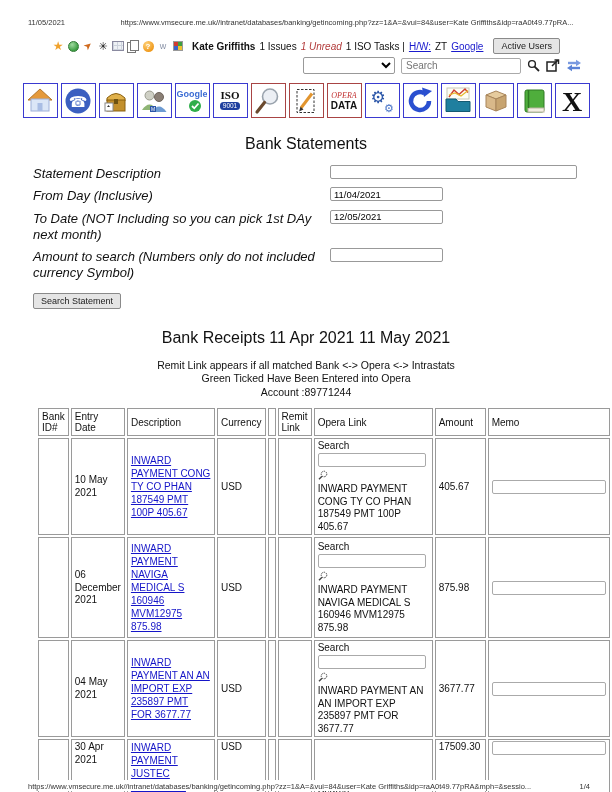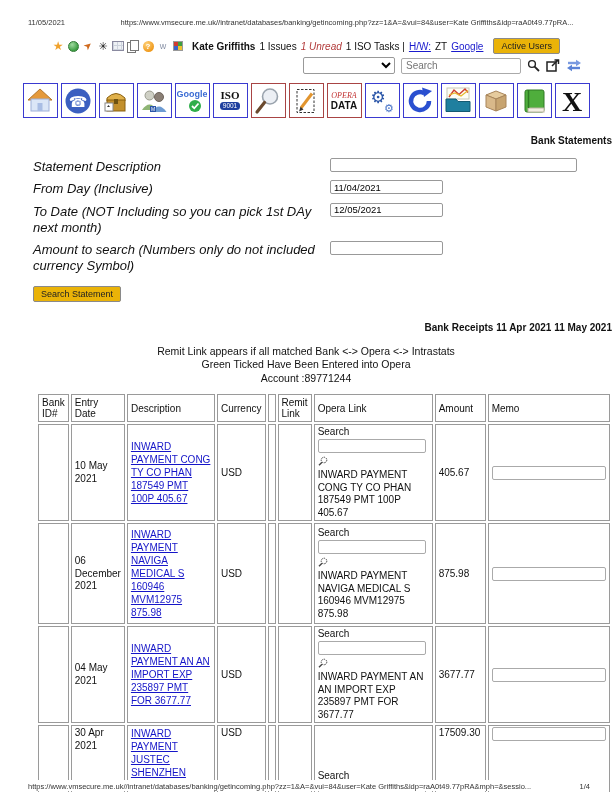--- a/index.html
+++ b/index.html
@@ -33,36 +33,36 @@
   .q-w { color:#8a93a8; font-size:9px; }
   .q-colors { width:10px; height:10px; border:1px solid #999;
       background:
       linear-gradient(#d23b2f 0 0) 0 0/50% 50% no-repeat,
       linear-gradient(#3f9e3f 0 0) 100% 0/50% 50% no-repeat,
       linear-gradient(#3b62c9 0 0) 0 100%/50% 50% no-repeat,
       linear-gradient(#efc22e 0 0) 100% 100%/50% 50% no-repeat; }
   .tb-user { font-weight:bold; }
   .tb-unread { color:#b23a3a; font-style:italic; }
   .tb-link { color:#1a1acd; text-decoration:underline; cursor:pointer; }
-  .btn { font-family:"Liberation Sans",sans-serif; font-size:9px; color:#222; background:#eab308; border:1px solid #8a8a8a; border-radius:2px; padding:2px 7px; cursor:pointer; }
+  .btn { font-family:"Liberation Sans",sans-serif; font-size:9px; color:#222; background:#e5e5e5; border:1px solid #8a8a8a; border-radius:2px; padding:2px 7px; cursor:pointer; }
   .tb-btn { margin-left:6px; }
 
   
   .search-row { display:flex; align-items:center; justify-content:flex-end; gap:6px; padding-right:30px; margin-top:3px; }
   .sr-select { width:92px; height:17px; font-size:10px; border:1px solid #999; border-radius:2px; background:#fff; }
   .sr-input { width:120px; height:16px; font-size:10px; border:1px solid #aaa; border-radius:2px; padding:0 4px; }
   .sr-icon { display:inline-flex; cursor:pointer; }
 
   
   .appbar { display:flex; justify-content:center; gap:3px; margin-top:9px; }
   .app-icon { width:35px; height:35px; border:1px solid #3a3ad0; background:#fff; display:flex; align-items:center; justify-content:center; cursor:pointer; }
   .app-icon.visited { border-color:#a84444; }
 
   
-  .section-title { text-align:right; font-size:10px; font-weight:bold; margin-top:17px; }
+  .section-title { text-align:center; font-size:16px; font-weight:normal; margin-top:17px; }
   .bs-form { margin:12px 33px 0 33px; }
   .form-row { display:flex; align-items:flex-start; margin-bottom:5px; }
   .form-label { width:297px; font-size:13px; line-height:1.25; padding-top:1px;font-style:italic; }
   .field-input { border:1px solid #999; border-radius:2px; height:14px; font-size:9.5px; padding:0 3px; font-family:"Liberation Sans",sans-serif; }
   .w-wide { width:247px; }
   .w-date { width:113px; }
   .bs-button { margin:6px 0 0 33px; }
 
   
   .receipts-title { margin-top:20px; }

